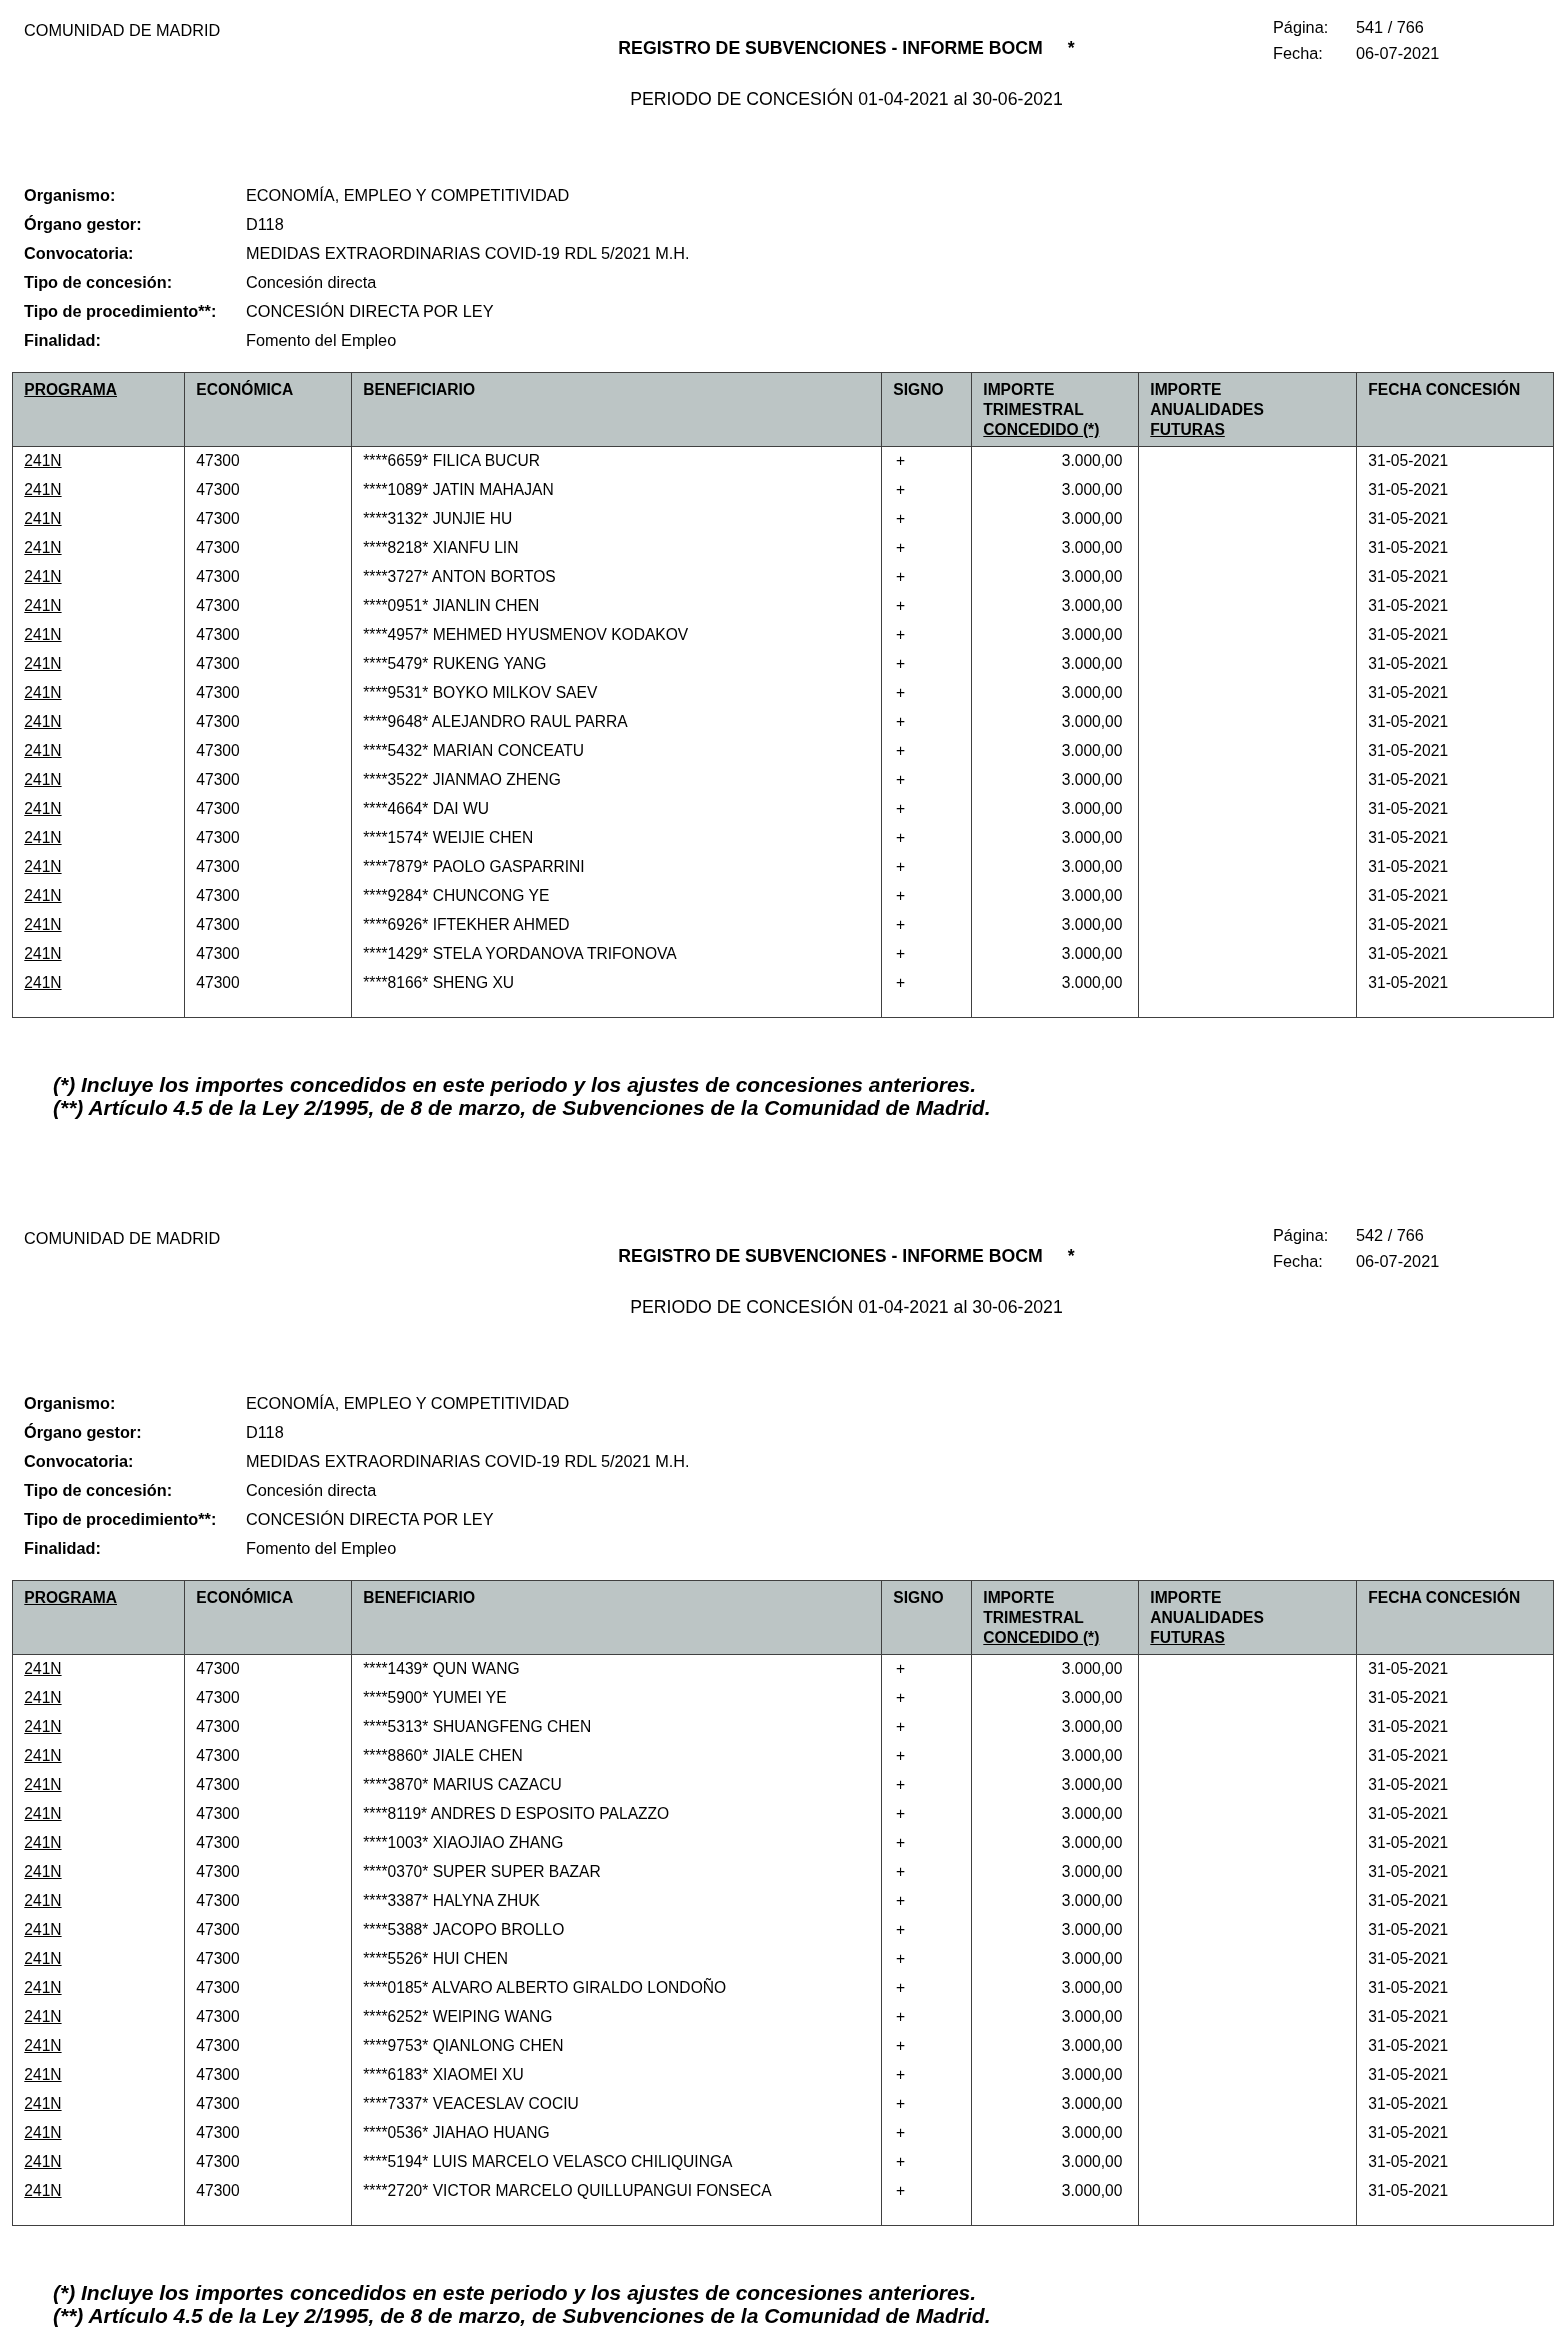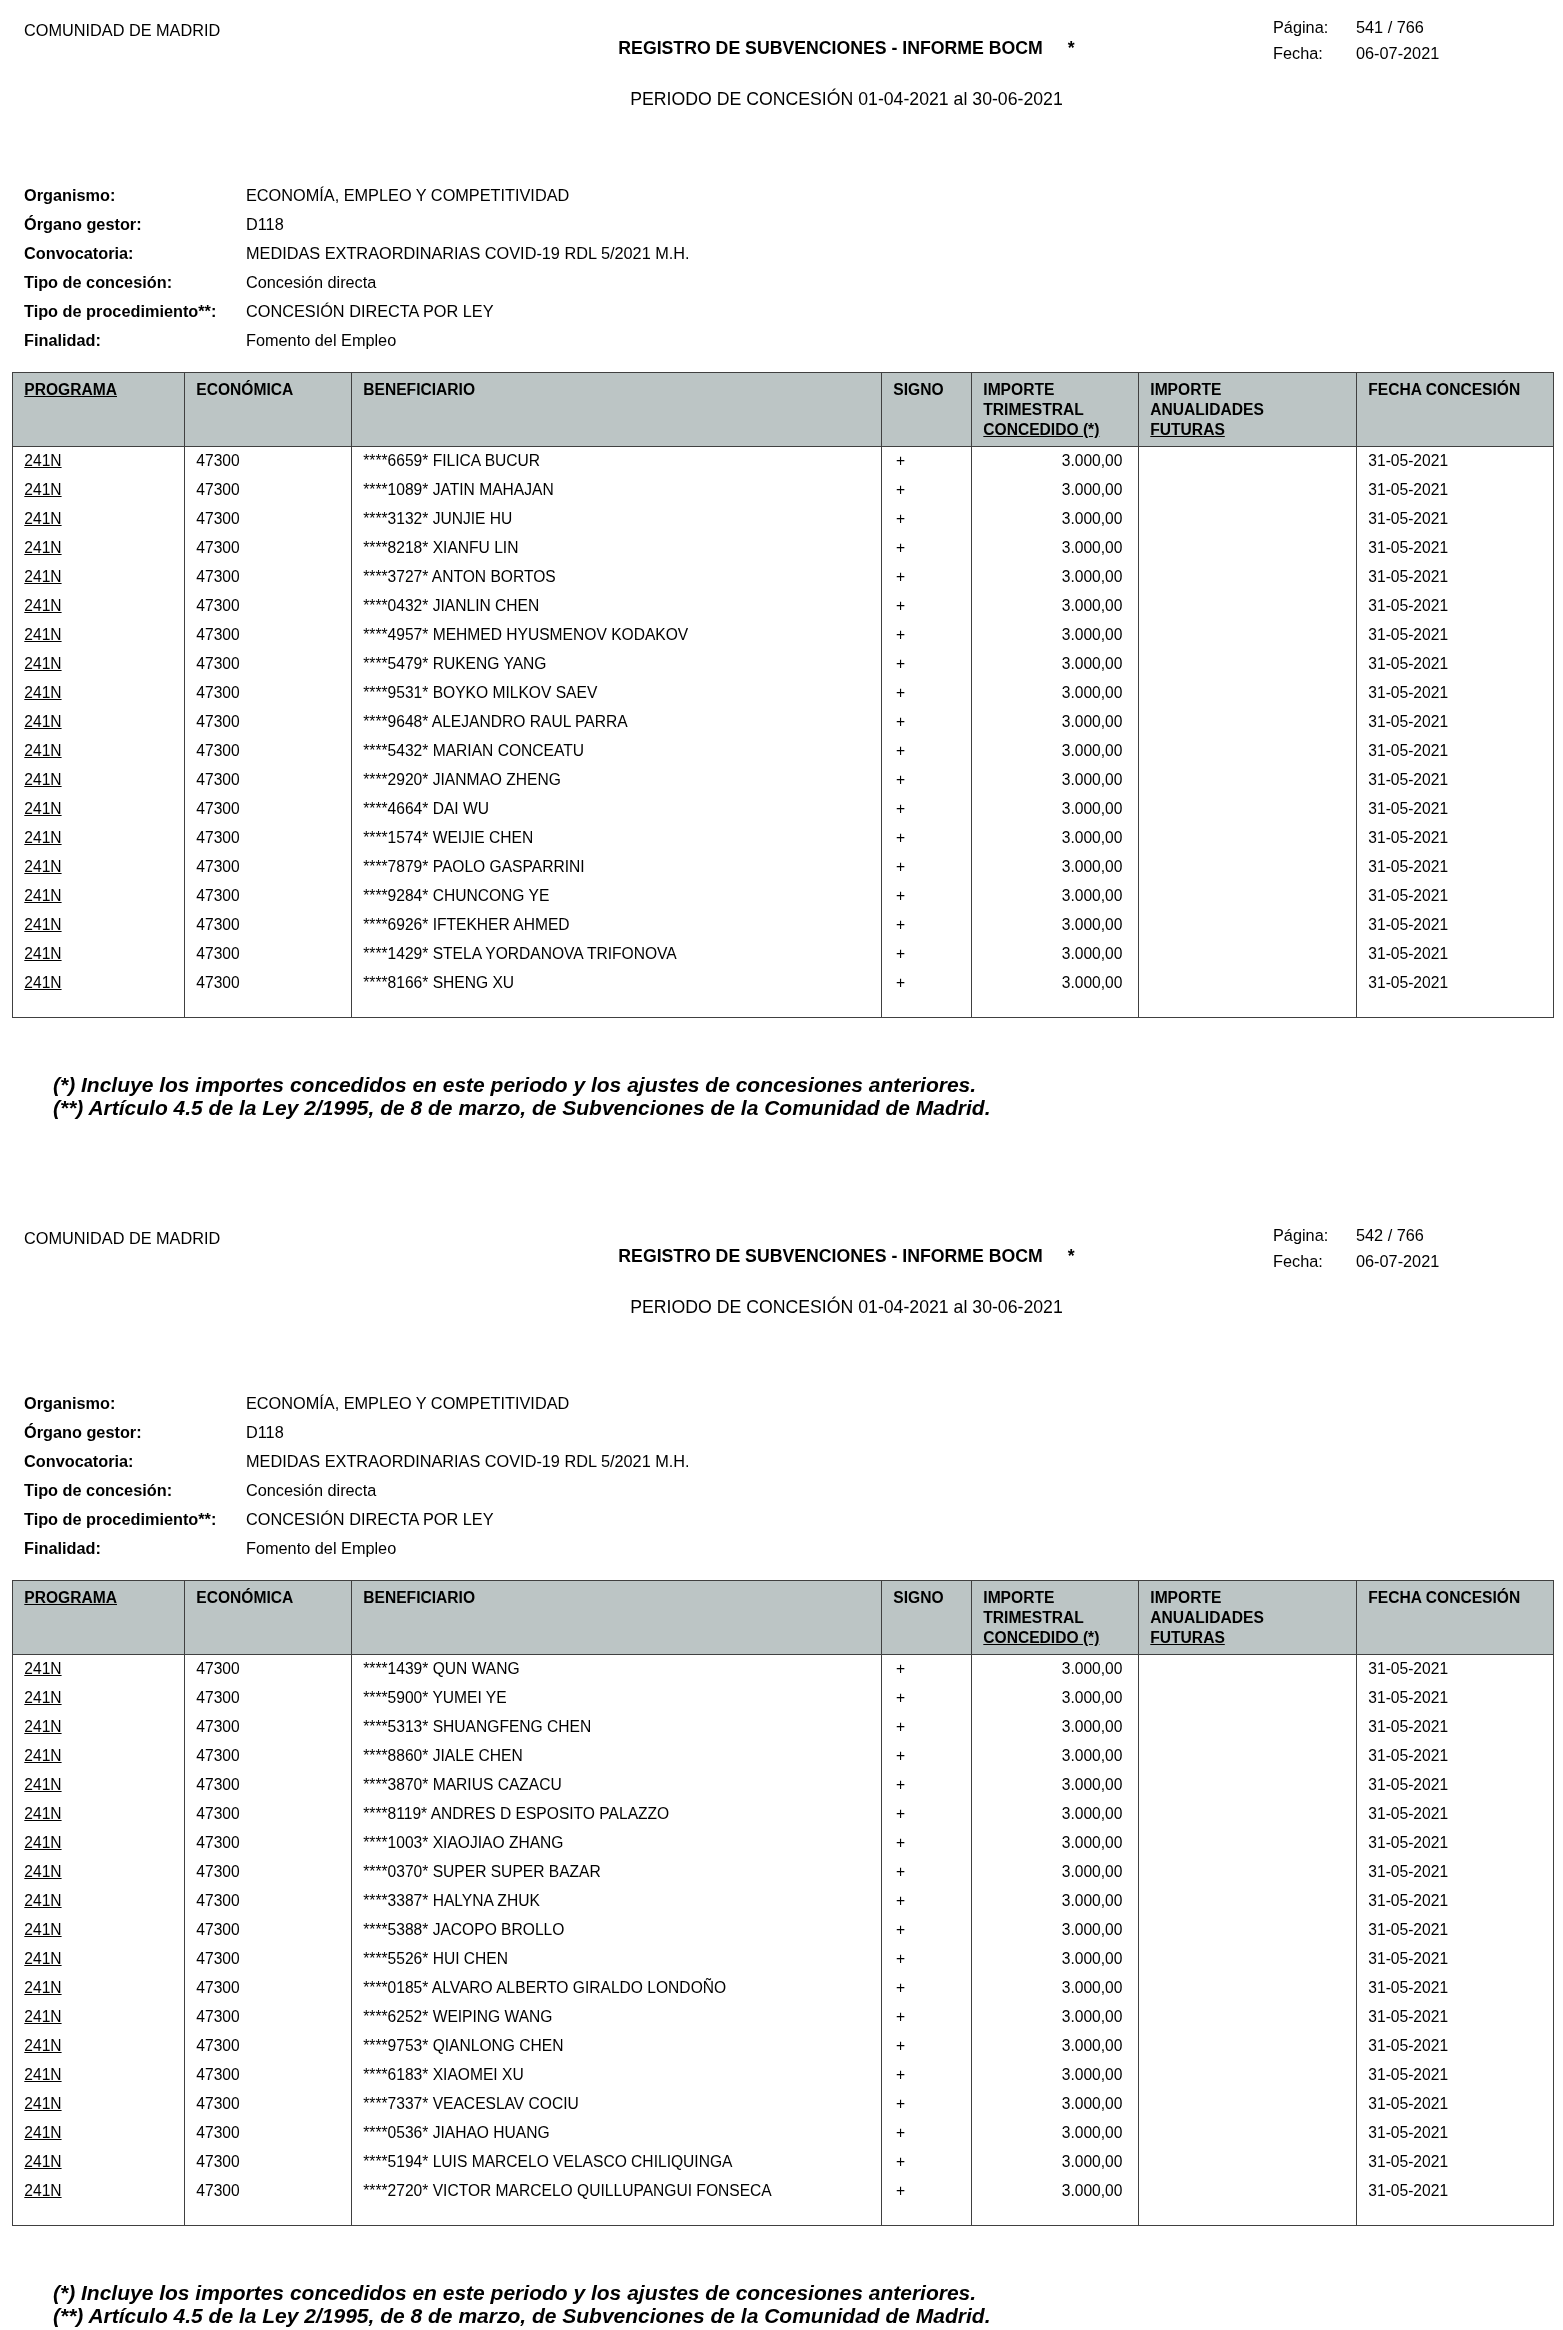--- a/index.html
+++ b/index.html
@@ -187,21 +187,21 @@
             <td class="c1">47300</td>
             <td class="c2">****3727* ANTON BORTOS</td>
             <td class="c3">+</td>
             <td class="c4">3.000,00</td>
             <td class="c5"></td>
             <td class="c6">31-05-2021</td>
           </tr>
           <tr>
             <td class="c0">241N</td>
             <td class="c1">47300</td>
-            <td class="c2">****0432* JIANLIN CHEN</td>
+            <td class="c2">****0951* JIANLIN CHEN</td>
             <td class="c3">+</td>
             <td class="c4">3.000,00</td>
             <td class="c5"></td>
             <td class="c6">31-05-2021</td>
           </tr>
           <tr>
             <td class="c0">241N</td>
             <td class="c1">47300</td>
             <td class="c2">****4957* MEHMED HYUSMENOV KODAKOV</td>
             <td class="c3">+</td>
@@ -241,21 +241,21 @@
             <td class="c1">47300</td>
             <td class="c2">****5432* MARIAN CONCEATU</td>
             <td class="c3">+</td>
             <td class="c4">3.000,00</td>
             <td class="c5"></td>
             <td class="c6">31-05-2021</td>
           </tr>
           <tr>
             <td class="c0">241N</td>
             <td class="c1">47300</td>
-            <td class="c2">****2920* JIANMAO ZHENG</td>
+            <td class="c2">****3522* JIANMAO ZHENG</td>
             <td class="c3">+</td>
             <td class="c4">3.000,00</td>
             <td class="c5"></td>
             <td class="c6">31-05-2021</td>
           </tr>
           <tr>
             <td class="c0">241N</td>
             <td class="c1">47300</td>
             <td class="c2">****4664* DAI WU</td>
             <td class="c3">+</td>

